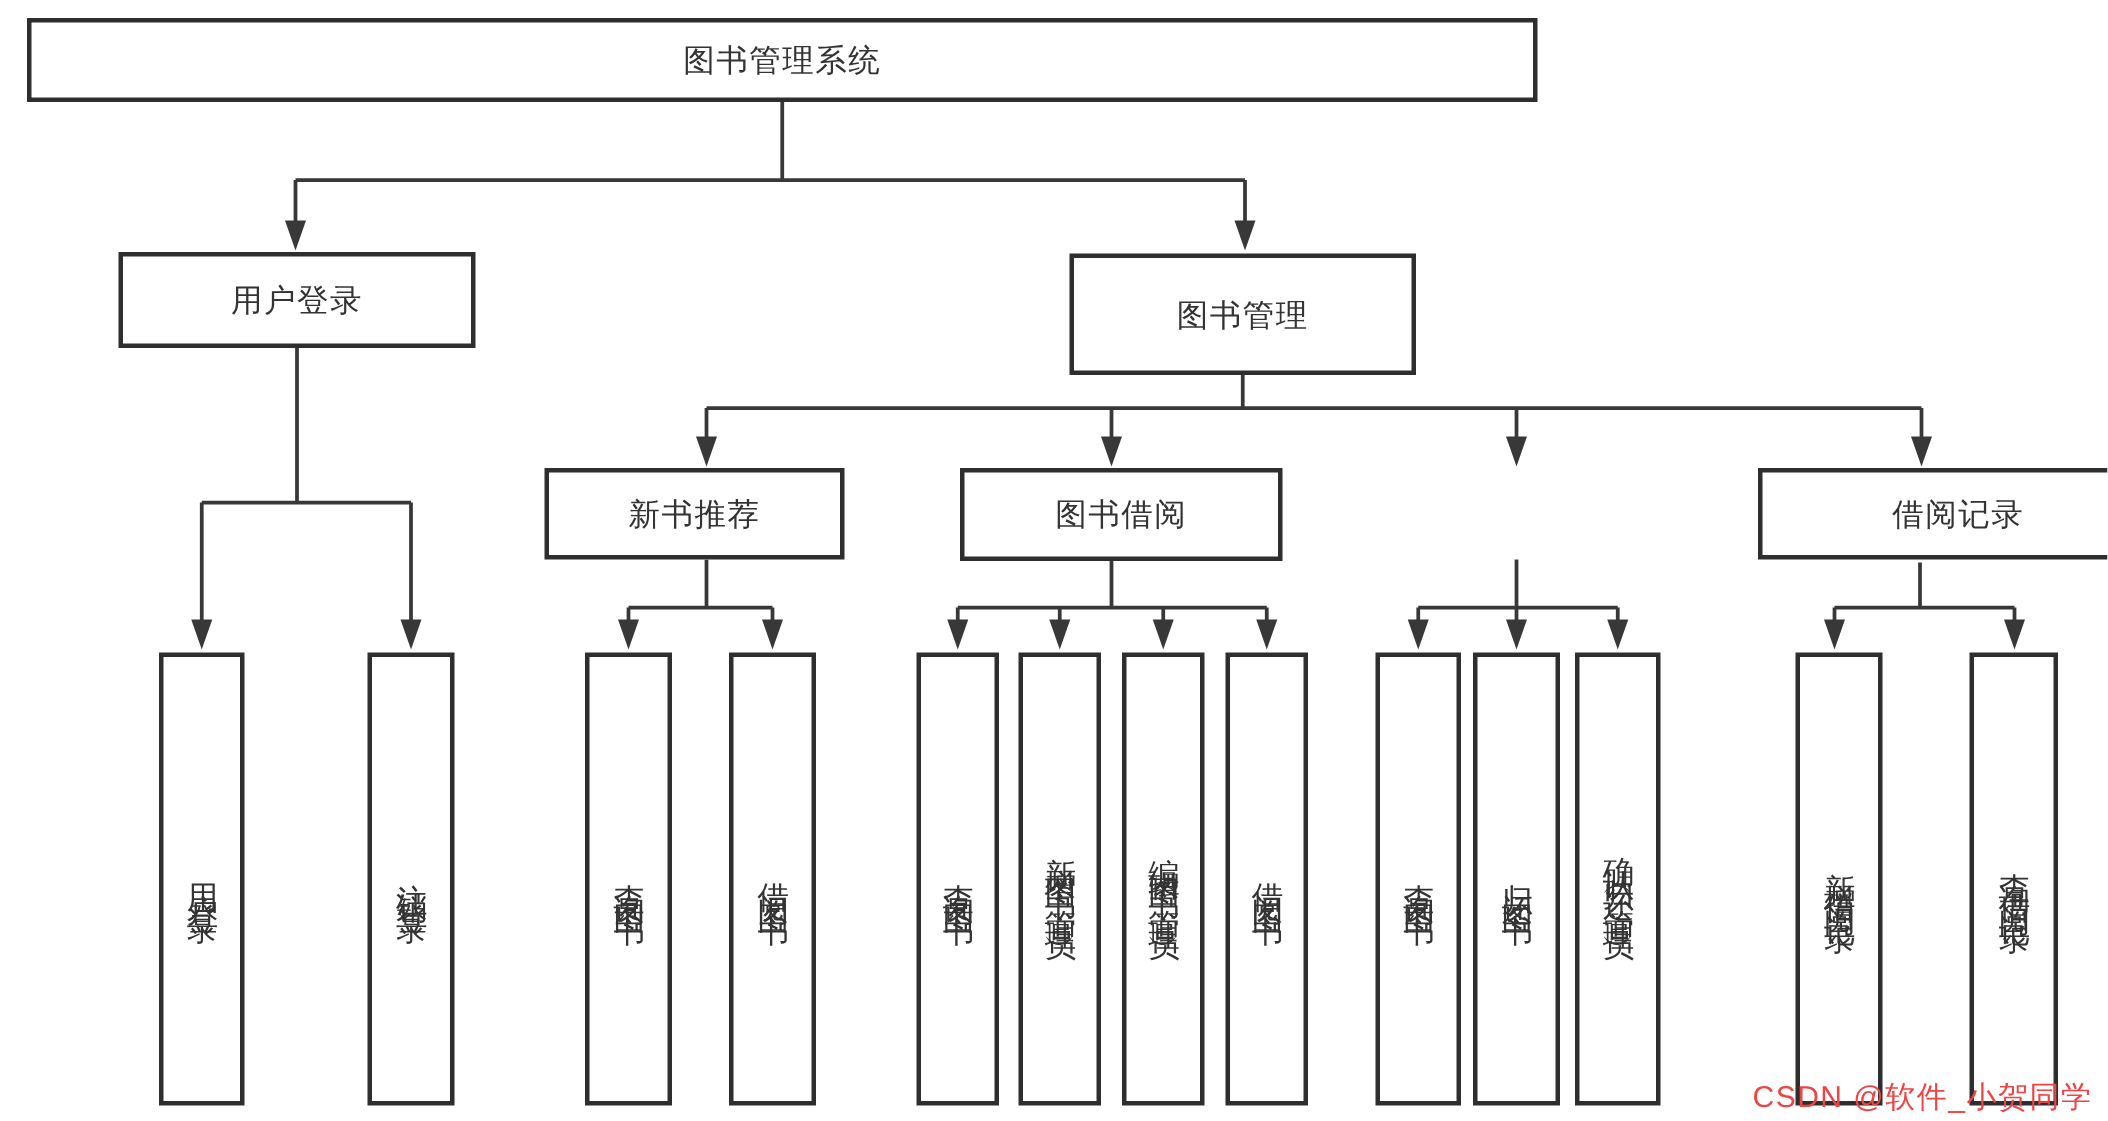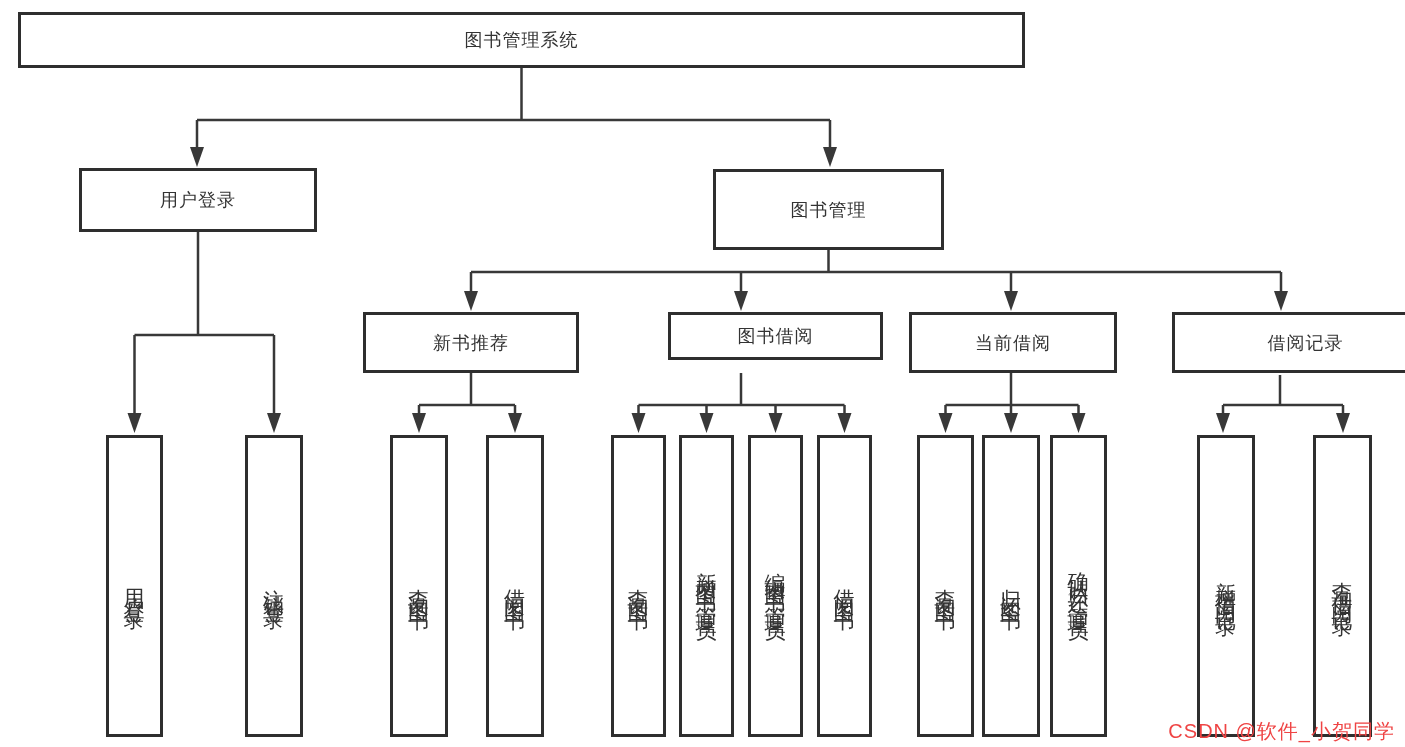--- a/index.html
+++ b/index.html
@@ -27,21 +27,21 @@
     position: absolute;
     box-sizing: border-box;
     background: #ffffff;
     border: 3px solid #2e2e2e;
     display: flex;
     align-items: center;
     justify-content: center;
     z-index: 2;
   }
   .hlabel {
-    font-size: 18px;
+    font-size: 21px;
     color: #333333;
     letter-spacing: 1px;
     white-space: nowrap;
   }
   .vlabel {
     writing-mode: vertical-rl;
     text-orientation: mixed;
     font-size: 21px;
     color: #333333;
     letter-spacing: 7px;
@@ -101,28 +101,25 @@
     <span class="hlabel">图书管理系统</span>
   </div>
 
   <div class="node" style="left:79px; top:168px; width:238px; height:64px">
     <span class="hlabel">用户登录</span>
   </div>
   <div class="node" style="left:713px; top:169px; width:231px; height:81px">
     <span class="hlabel">图书管理</span>
   </div>
 
-  <div class="node" style="left:363px; top:312px; width:216px; height:61px">
+  <div class="node" style="left:363px; top:312px; width:200px; height:61px">
     <span class="hlabel">新书推荐</span>
   </div>
-  <div class="node" style="left:668px; top:312px; width:215px; height:48px">
+  <div class="node" style="left:640px; top:312px; width:215px; height:62px">
     <span class="hlabel">图书借阅</span>
-  </div>
-  <div class="node" style="left:909px; top:312px; width:208px; height:61px">
-    <span class="hlabel">当前借阅</span>
   </div>
   <div class="node" style="left:1172px; top:312px; width:267px; height:61px">
     <span class="hlabel">借阅记录</span>
   </div>
 
   <div class="node" style="left:106px; top:435px; width:57px; height:302px">
     <span class="vlabel">用户登录</span>
   </div>
   <div class="node" style="left:245px; top:435px; width:58px; height:302px">
     <span class="vlabel">注销登录</span>

